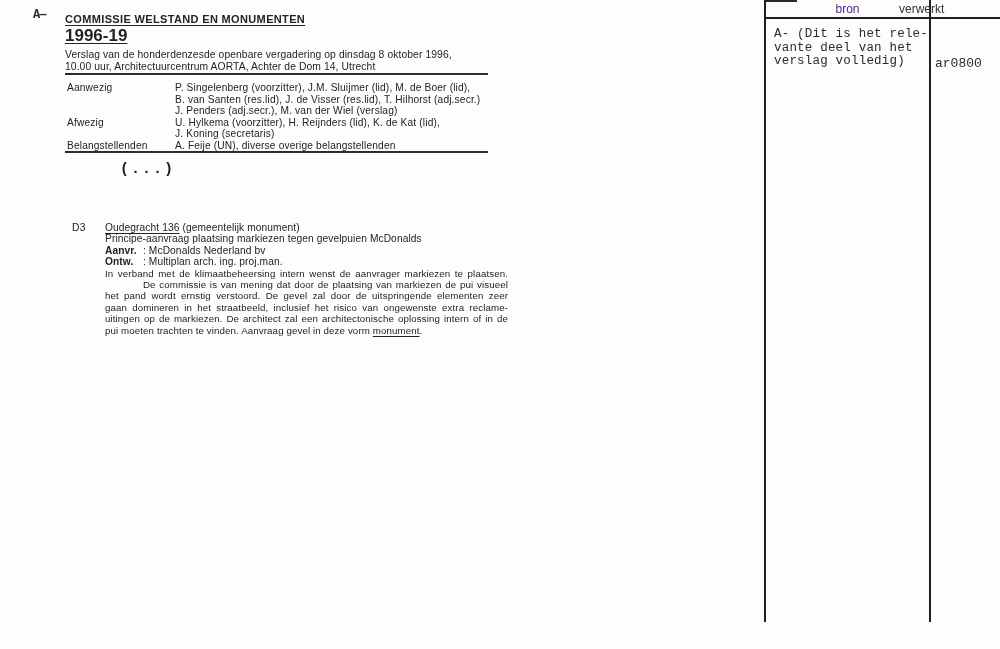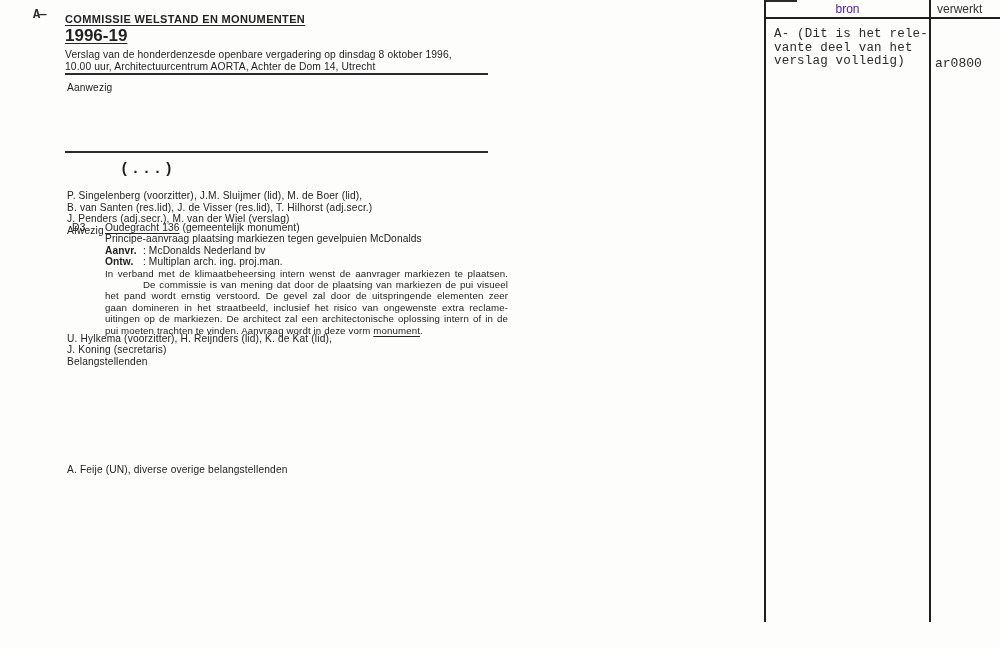--- a/index.html
+++ b/index.html
@@ -38,21 +38,21 @@
     text-decoration: underline; text-underline-offset: 2px; text-decoration-thickness: 1.4px;
     display: inline-block;
   }
   .doc-sub { font-size: 10.3px; line-height: 11.6px; margin-top: 3px; white-space: pre; letter-spacing: 0.1px; }
 
   .rule { background: #2c2c2c; height: 2px; }
   .rule-top { left: 65px; top: 73px; width: 423px; }
   .rule-bottom { left: 65px; top: 151px; width: 423px; }
 
   .attendance { left: 67px; top: 82px; width: 440px; font-size: 10.2px; line-height: 11.6px; letter-spacing: 0.15px; }
-  .att-row { display: flex; flex-direction: column; }
+  .att-row { display: flex; }
   .att-label { flex: 0 0 108px; white-space: pre; }
   .att-lines { flex: 1; }
   .att-lines div { white-space: pre; }
 
   .omission {
     left: 120px; top: 161px;
     font-family: "Liberation Mono", "DejaVu Sans Mono", monospace;
     font-size: 15px; font-weight: 700; letter-spacing: 2px; color: #1e1e1e;
   }
 
@@ -67,21 +67,21 @@
   .closing { white-space: pre; }
   .u { text-decoration: underline; text-underline-offset: 2px; }
 
   
   .vrule { background: #1f1f1f; width: 2px; }
   .vrule-left { left: 764px; top: 0; height: 622px; }
   .vrule-mid { left: 929px; top: 0; height: 622px; }
   .hd-rule { left: 764px; top: 17px; width: 236px; height: 2px; background: #1f1f1f; }
   .top-tick { left: 764px; top: 0; width: 33px; height: 2px; background: #2a2a2a; }
   .bron-header { left: 766px; top: 2px; width: 163px; text-align: center; font-size: 12px; color: #4c1d95; }
-  .verwerkt-header { left: 937px; top: 2px; font-size: 12px; color: #333; }
+  .verwerkt-header { left: 899px; top: 2px; font-size: 12px; color: #333; }
   .bron-note { left: 774px; top: 28px; font-size: 12.5px; line-height: 13.6px; letter-spacing: 0.2px; }
   .bron-note div { white-space: pre; }
   .verwerkt-code { left: 935px; top: 56px; font-size: 13px; }
 </style>
 </head>
 <body>
 
 <div class="page">
 
   <div class="abs marker-a typew">A—</div>
@@ -128,21 +128,21 @@
   <div class="abs item-body">
     <div class="ln"><span class="addr">Oudegracht 136</span><span> (gemeentelijk monument)</span></div>
     <div class="ln">Principe-aanvraag plaatsing markiezen tegen gevelpuien McDonalds</div>
     <div class="ln"><span class="fld-label">Aanvr.</span><span>: McDonalds Nederland bv</span></div>
     <div class="ln"><span class="fld-label">Ontw.</span><span>: Multiplan arch. ing. proj.man.</span></div>
     <div class="para jl">In verband met de klimaatbeheersing intern wenst de aanvrager markiezen te plaatsen.</div>
     <div class="para jl indent1">De commissie is van mening dat door de plaatsing van markiezen de pui visueel</div>
     <div class="para jl">het pand wordt ernstig verstoord. De gevel zal door de uitspringende elementen zeer</div>
     <div class="para jl">gaan domineren in het straatbeeld, inclusief het risico van ongewenste extra reclame-</div>
     <div class="para jl">uitingen op de markiezen. De architect zal een architectonische oplossing intern of in de</div>
-    <div class="para closing"><span>pui moeten trachten te vinden. Aanvraag wordt in deze vorm </span><span class="u">monument</span><span>.</span></div>
+    <div class="para closing"><span>pui moeten trachten te vinden. Aanvraag gevel in deze vorm </span><span class="u">monument</span><span>.</span></div>
   </div>
 
   <div class="abs top-tick"></div>
   <div class="abs vrule vrule-left"></div>
   <div class="abs vrule vrule-mid"></div>
   <div class="abs hd-rule"></div>
 
   <div class="abs bron-header">bron</div>
   <div class="abs verwerkt-header">verwerkt</div>
 

